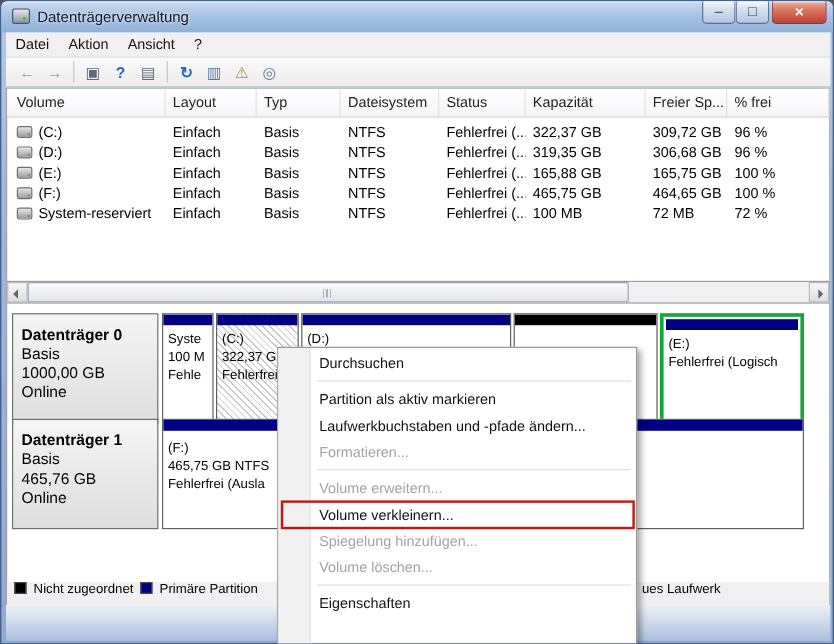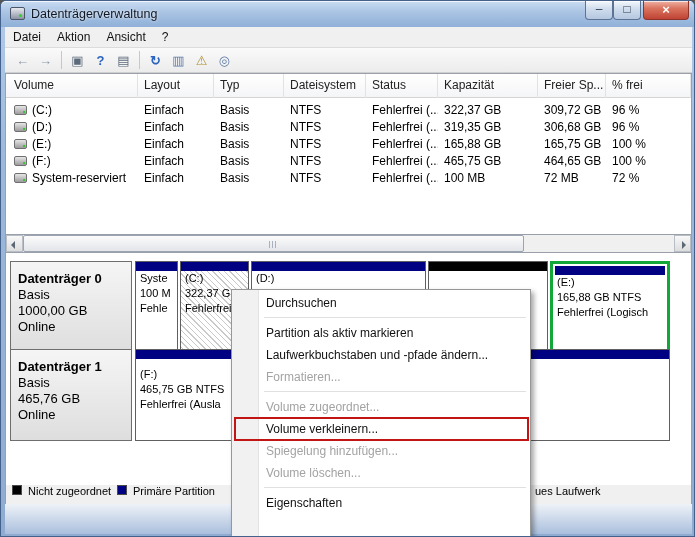--- a/index.html
+++ b/index.html
@@ -84,21 +84,21 @@
     background:linear-gradient(#f5f5f5,#dedede); border:1px solid #6e6e6e;
     padding:9px 0 0 7px; font-size:13px; line-height:16px; color:#000; }
   .dname { font-weight:bold; }
   .parts { position:absolute; left:129px; top:0; width:535px; height:92px; }
   .part { position:absolute; top:0; height:92px; background:#fff; border:1px solid #5f5f5f; overflow:hidden; }
   .band { height:9px; background:#000082; }
   .part.unalloc .band { background:#000000; }
   .part.hatch { background:repeating-linear-gradient(45deg,#ffffff 0px,#ffffff 3px,#c9c9c9 3px,#c9c9c9 4px); }
   .part.ext { border:3px solid #12a739; }
   .part.ext .band { margin:2px 2px 0 2px; }
-  .pbody { }
+  .pbody { padding-top:5px; }
   .pline { font-size:11px; line-height:15px; padding-left:4px; white-space:nowrap; overflow:hidden; color:#000; }
 
   
   .legend { position:absolute; left:0; right:0; top:232px; height:20px; background:#f0f0f0; font-size:11px; }
   .lgroup { position:absolute; top:0; height:20px; display:flex; align-items:flex-start; gap:6px; }
   .lsw { width:10px; height:10px; border:1px solid #4a4a4a; display:inline-block; }
   .bottomstrip { left:4px; top:503px; width:687px; height:30px;
     background:linear-gradient(#eef2f8,#aabfdd); }
 
   
@@ -249,21 +249,20 @@
             <div class="pline">(D:)</div>
           </div>
         </div>
         <div class="part unalloc" style="left:293px;width:120px">
           <div class="band"></div>
         </div>
         <div class="part ext" style="left:415px;width:120px">
           <div class="band"></div>
           <div class="pbody">
             <div class="pline">(E:)</div>
-            <div class="pline">165,88 GB NTFS</div>
             <div class="pline">Fehlerfrei (Logisch</div>
           </div>
         </div>
       </div>
     </div>
 
     <div class="diskrow" style="top:96px">
       <div class="diskinfo">
         <div class="dname">Datenträger 1</div>
         <div>Basis</div>
@@ -299,21 +298,21 @@
 
   <div class="bottomstrip abs"></div>
 
   <div class="ctxmenu abs">
     <div class="mi">Durchsuchen</div>
     <div class="msep"></div>
     <div class="mi">Partition als aktiv markieren</div>
     <div class="mi">Laufwerkbuchstaben und -pfade ändern...</div>
     <div class="mi dis">Formatieren...</div>
     <div class="msep"></div>
-    <div class="mi dis">Volume zugeordnet...</div>
+    <div class="mi dis">Volume erweitern...</div>
     <div class="mi">Volume verkleinern...</div>
     <div class="mi dis">Spiegelung hinzufügen...</div>
     <div class="mi dis">Volume löschen...</div>
     <div class="msep"></div>
     <div class="mi">Eigenschaften</div>
     <div class="redbox"></div>
   </div>
 
 </div>
 

